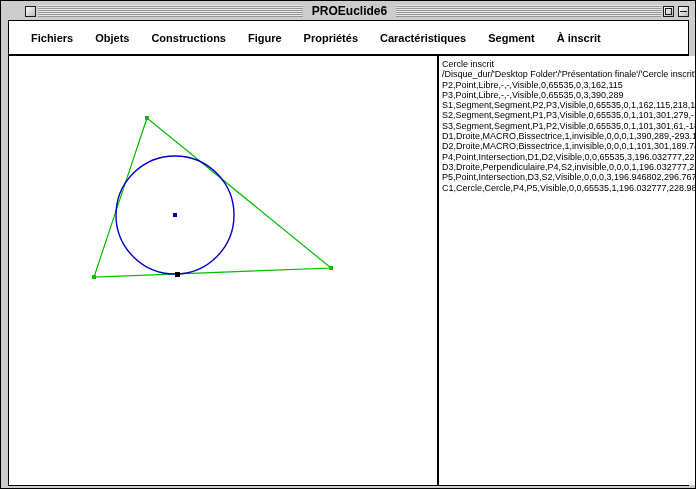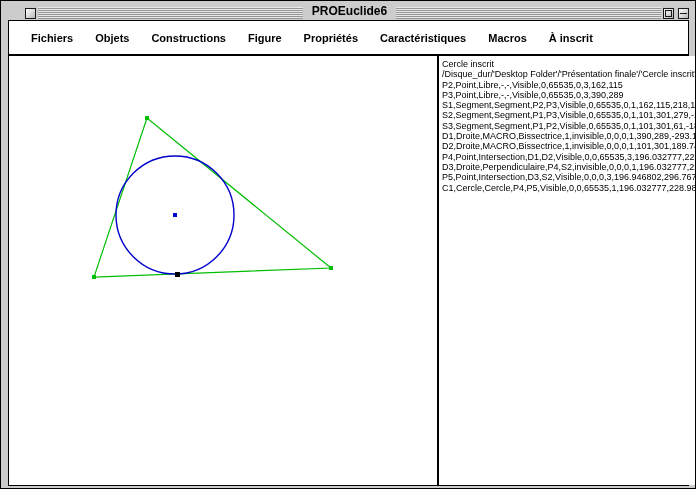--- a/index.html
+++ b/index.html
@@ -6,21 +6,21 @@
   *{box-sizing:border-box;}
   .window{
     position:relative;width:696px;height:489px;
     background:#CCCCCC;border:1px solid #000;
     font-family:"Liberation Sans",sans-serif;
     overflow:hidden;
   }
   
   .titlebar{
     position:absolute;top:2px;left:24px;right:6px;height:16px;
-    display:flex;align-items:flex-end;
+    display:flex;align-items:center;
   }
   .stripe{flex:1;height:12px;
     background:repeating-linear-gradient(180deg,#e8e8e8 0 1px,#969696 1px 2px);
     margin:0 2px;}
   .tbox{width:11px;height:11px;border:1px solid #1a1a1a;
     background:linear-gradient(135deg,#ffffff,#b8b8b8);position:relative;flex:none;}
   .zoombox::after{content:"";position:absolute;left:1px;top:1px;width:5px;height:5px;border:1px solid #1a1a1a;}
   .collapsebox::after{content:"";position:absolute;left:1px;right:1px;top:4px;height:1px;background:#1a1a1a;}
   .title{flex:none;padding:0 7px;font-size:12px;font-weight:bold;color:#000;background:#CCCCCC;line-height:16px;}
   .boxgap{width:4px;flex:none;}
@@ -94,21 +94,21 @@
 
   <div class="inner">
 
     <div class="menubar">
       <span class="menu-item">Fichiers</span>
       <span class="menu-item">Objets</span>
       <span class="menu-item">Constructions</span>
       <span class="menu-item">Figure</span>
       <span class="menu-item">Propriétés</span>
       <span class="menu-item">Caractéristiques</span>
-      <span class="menu-item">Macros</span>
+      <span class="menu-item">Segment</span>
       <span class="menu-item">À inscrit</span>
     </div>
 
     <div class="content">
 
       <div class="canvas">
         <svg width="428" height="430">
             <polygon points="138,62 85,221 322,212" fill="none" stroke="#00BE00" stroke-width="1.2"></polygon>
             <circle cx="166" cy="159" r="59" fill="none" stroke="#0000CC" stroke-width="1.4"></circle>
             <rect x="136" y="60" width="4" height="4" fill="#00BE00"></rect>

